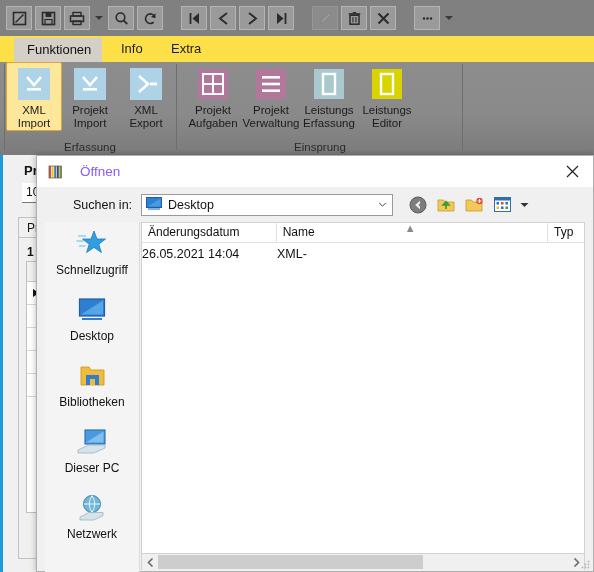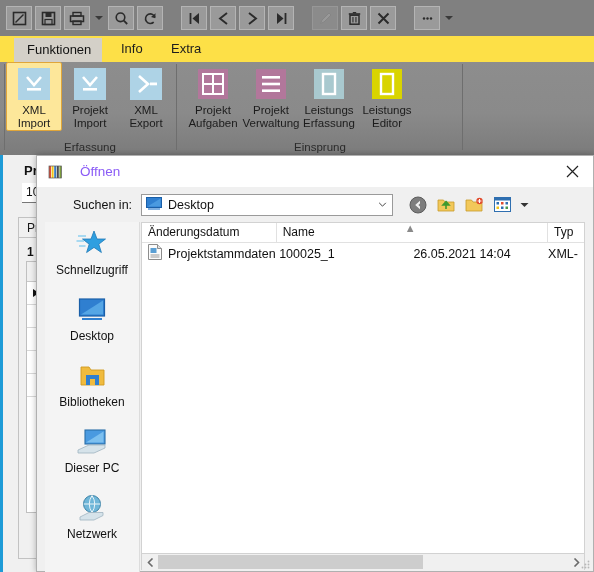--- a/index.html
+++ b/index.html
@@ -735,32 +735,20 @@
           </div>
           <div class="fl-th name">
             <span>Name</span>
             <span class="sortmark">▲</span>
           </div>
           <div class="fl-th type">
             <span>Typ</span>
           </div>
         </div>
         <div class="fl-row">
-          <div class="fl-name">
-            <span>
-              <svg width="14" height="16" viewBox="0 0 14 16">
-                  <path d="M0.5 0.5 L9.5 0.5 L13.5 4.5 L13.5 15.5 L0.5 15.5 Z" fill="#fbfbfb" stroke="#8d8d8d"></path>
-                  <path d="M9.5 0.5 L9.5 4.5 L13.5 4.5" fill="#e2e2e2" stroke="#8d8d8d"></path>
-                  <rect x="2.5" y="4" width="6" height="5" fill="#5a9fd4"></rect>
-                  <rect x="2.5" y="10.5" width="9" height="1" fill="#9a9a9a"></rect>
-                  <rect x="2.5" y="12.5" width="9" height="1" fill="#9a9a9a"></rect>
-                </svg>
-            </span>
-            <span>Projektstammdaten 100025_1</span>
-          </div>
           <div class="fl-date">26.05.2021 14:04</div>
           <div class="fl-type">XML-</div>
         </div>
       </div>
 
       <div class="hscroll">
         <div class="hs-arrow">
           <svg width="7" height="9" viewBox="0 0 7 9">
               <path d="M5.5 0.5 L1.5 4.5 L5.5 8.5" fill="none" stroke="#6b6b6b" stroke-width="1.6"></path>
             </svg>

